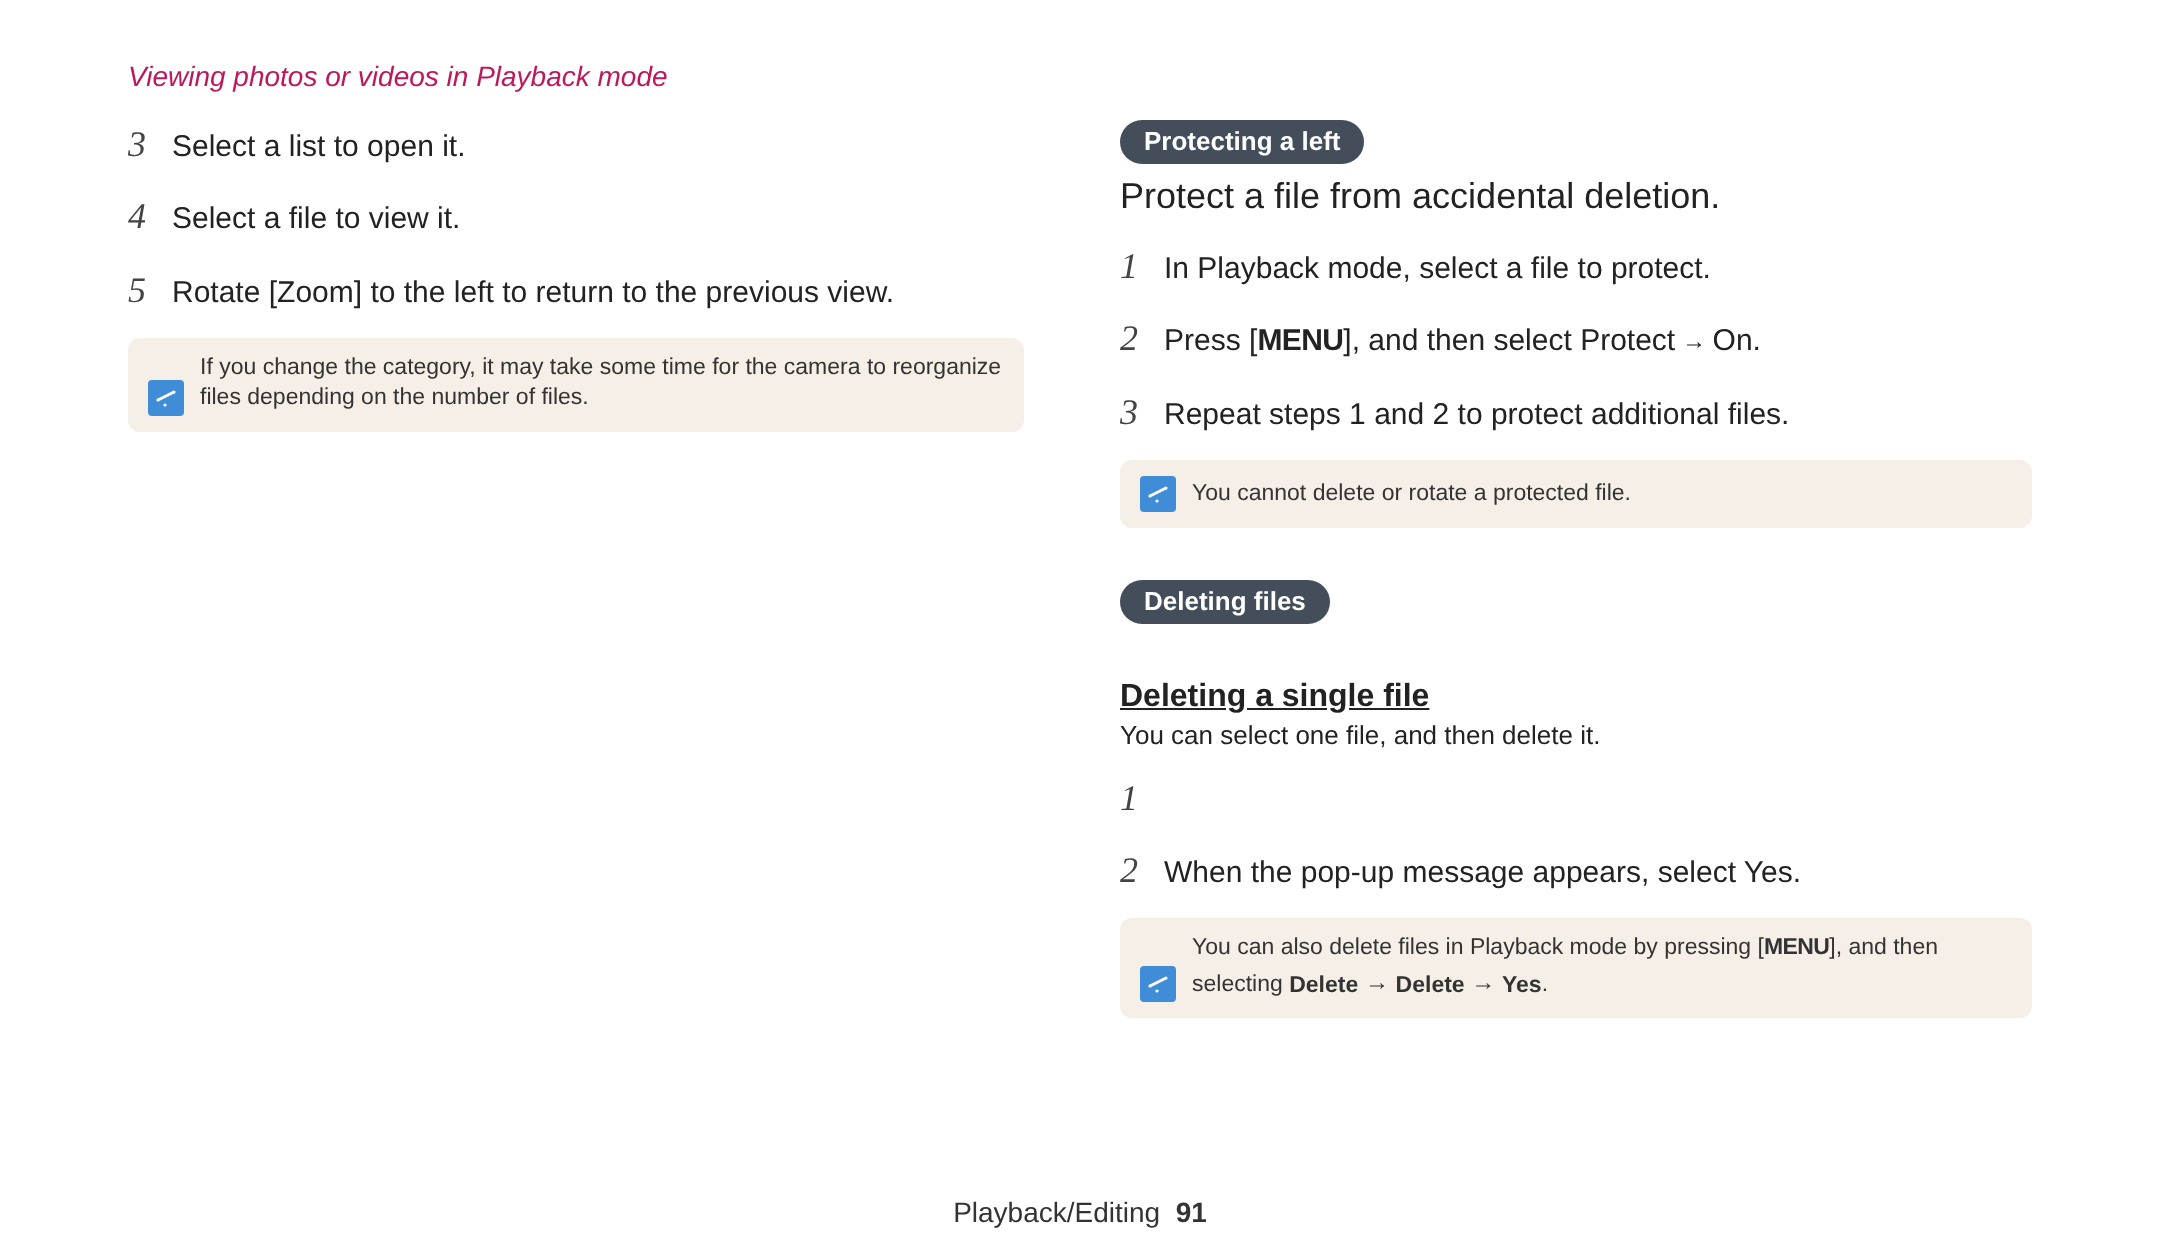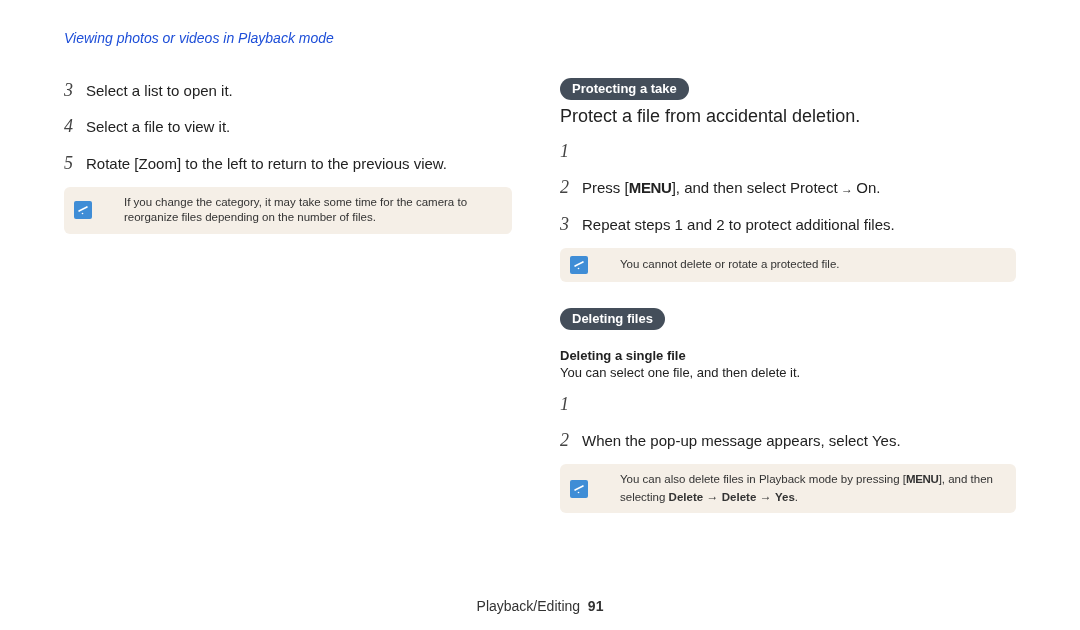--- a/index.html
+++ b/index.html
@@ -4,23 +4,23 @@
 <style>
   * { box-sizing: border-box; margin: 0; padding: 0; }
   html, body { width: 1080px; height: 630px; background: #fff; font-family: "Segoe UI", "Helvetica Neue", Arial, sans-serif; color: #222; }
   .page {
     padding: 30px 64px 20px 64px;
     position: relative;
     height: 100%;
   }
   .header-title {
     font-style: italic;
-    color: #1d4ed8;
+    color: #be185d;
     font-size: 14px;
-    margin-bottom: 32px;
+    margin-bottom: 14px;
     font-weight: 400;
   }
   .cols {
     display: flex;
     gap: 48px;
   }
   .col { flex: 1 1 50%; }
   .col-left { max-width: 448px; }
   .col-right { max-width: 476px; }
 
@@ -44,22 +44,21 @@
   .note {
     display: flex;
     background: #f5efe7;
     border-radius: 6px;
     padding: 8px 10px;
     font-size: 11.5px;
     line-height: 1.35;
     color: #333;
     margin-top: 8px;
     margin-bottom: 14px;
-    align-items: center;
-    gap: 24px;
+    align-items: flex-end;
   }
   .note .note-icon {
     width: 18px;
     height: 18px;
     flex-shrink: 0;
     margin-right: 8px;
     border-radius: 2px;
     background: #3f8dd6;
     display: flex;
     align-items: center;
@@ -78,23 +77,24 @@
     border-radius: 12px;
     margin-bottom: 6px;
   }
   .pill-sub {
     font-size: 18px;
     margin-bottom: 12px;
   }
 
   .subhead {
     font-weight: 700;
-    font-size: 13px;
-    margin-top: 12px;
+    font-size: 16px;
+    margin-top: 22px;
     margin-bottom: 2px;
+    text-decoration: underline;
   }
   .sub-desc {
     font-size: 13px;
     margin-bottom: 12px;
   }
 
   .menu-label {
     font-family: "Arial Narrow", Arial, sans-serif;
     font-stretch: condensed;
     font-weight: 700;
@@ -160,25 +160,26 @@
           </svg>
         </span>
         <span>If you change the category, it may take some time for the camera to reorganize files depending on the number of files.</span>
       </div>
 
     </div>
 
     <div class="col col-right">
 
       <div>
-        <span class="pill">Protecting a take</span>
+        <span class="pill">Protecting a left</span>
         <div class="pill-sub">Protect a file from accidental deletion.</div>
 
         <div class="step">
           <span class="num">1</span>
+          <span class="txt">In Playback mode, select a file to protect.</span>
         </div>
 
         <div class="step">
           <span class="num">2</span>
           <span class="txt">
             <span>Press [</span><span class="menu-label">MENU</span><span>], and then select </span><b>Protect</b><span class="arrow"> → </span><b>On</b><span>.</span>
           </span>
         </div>
 
         <div class="step">

